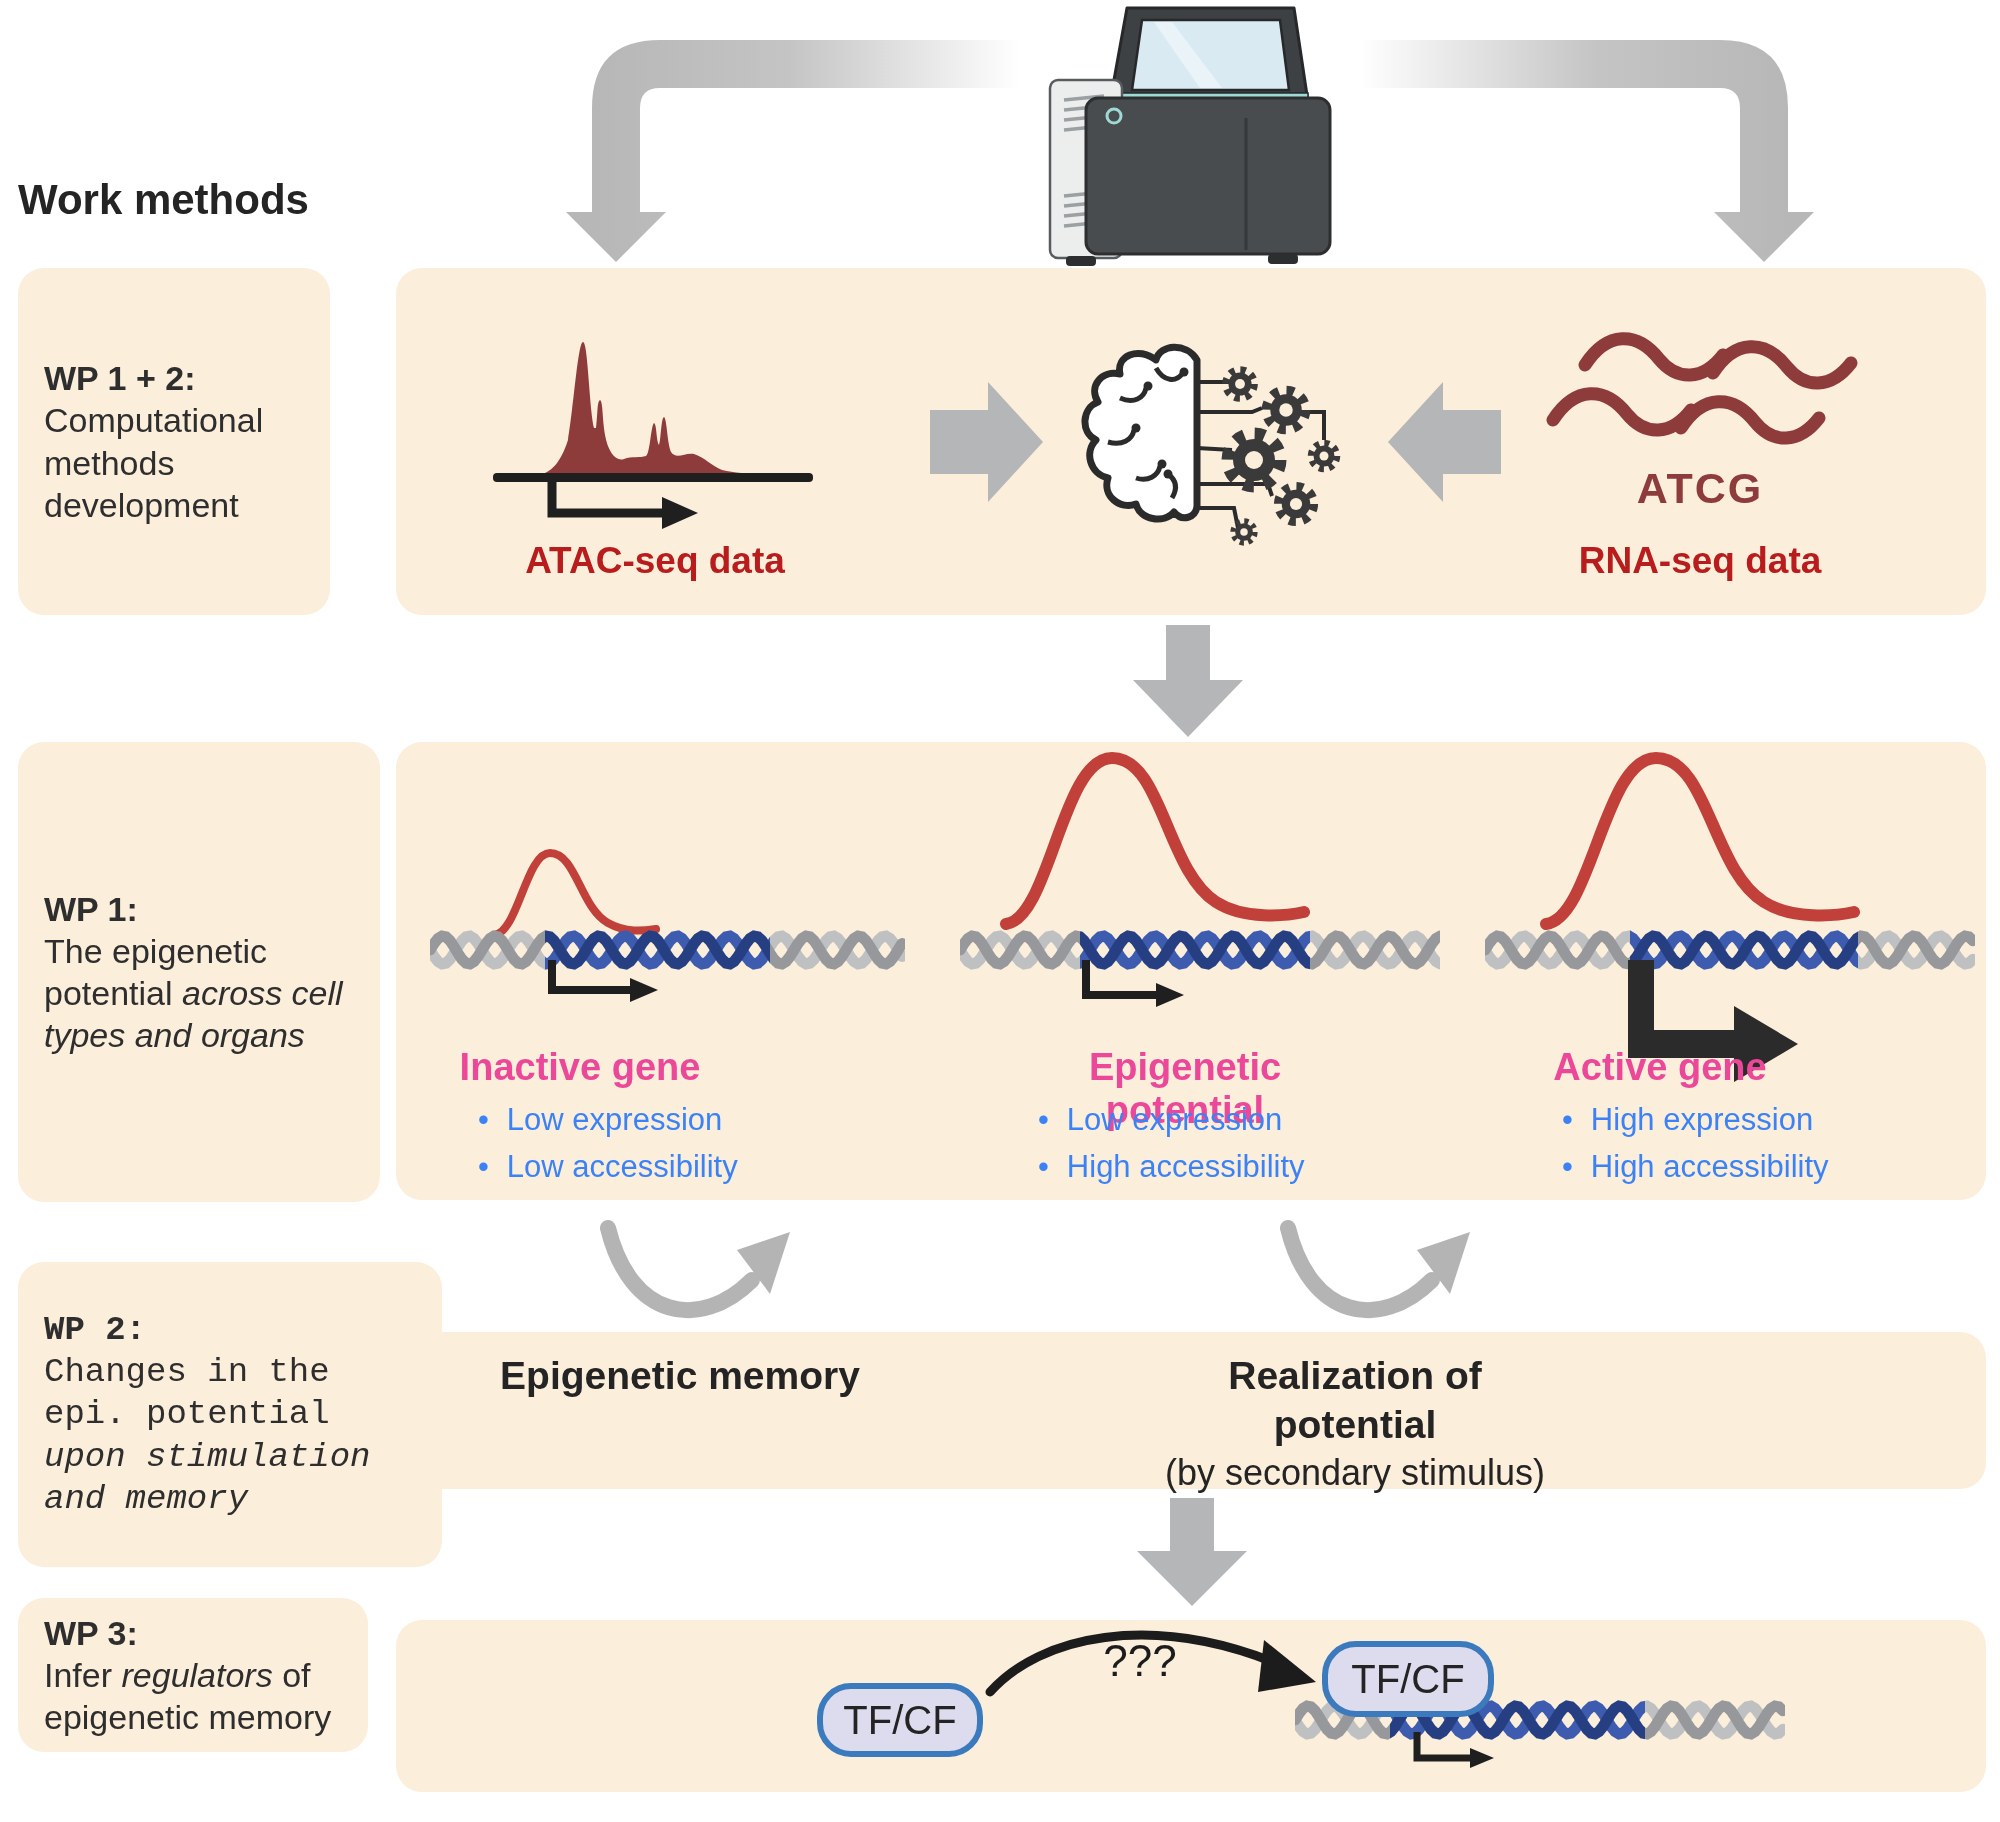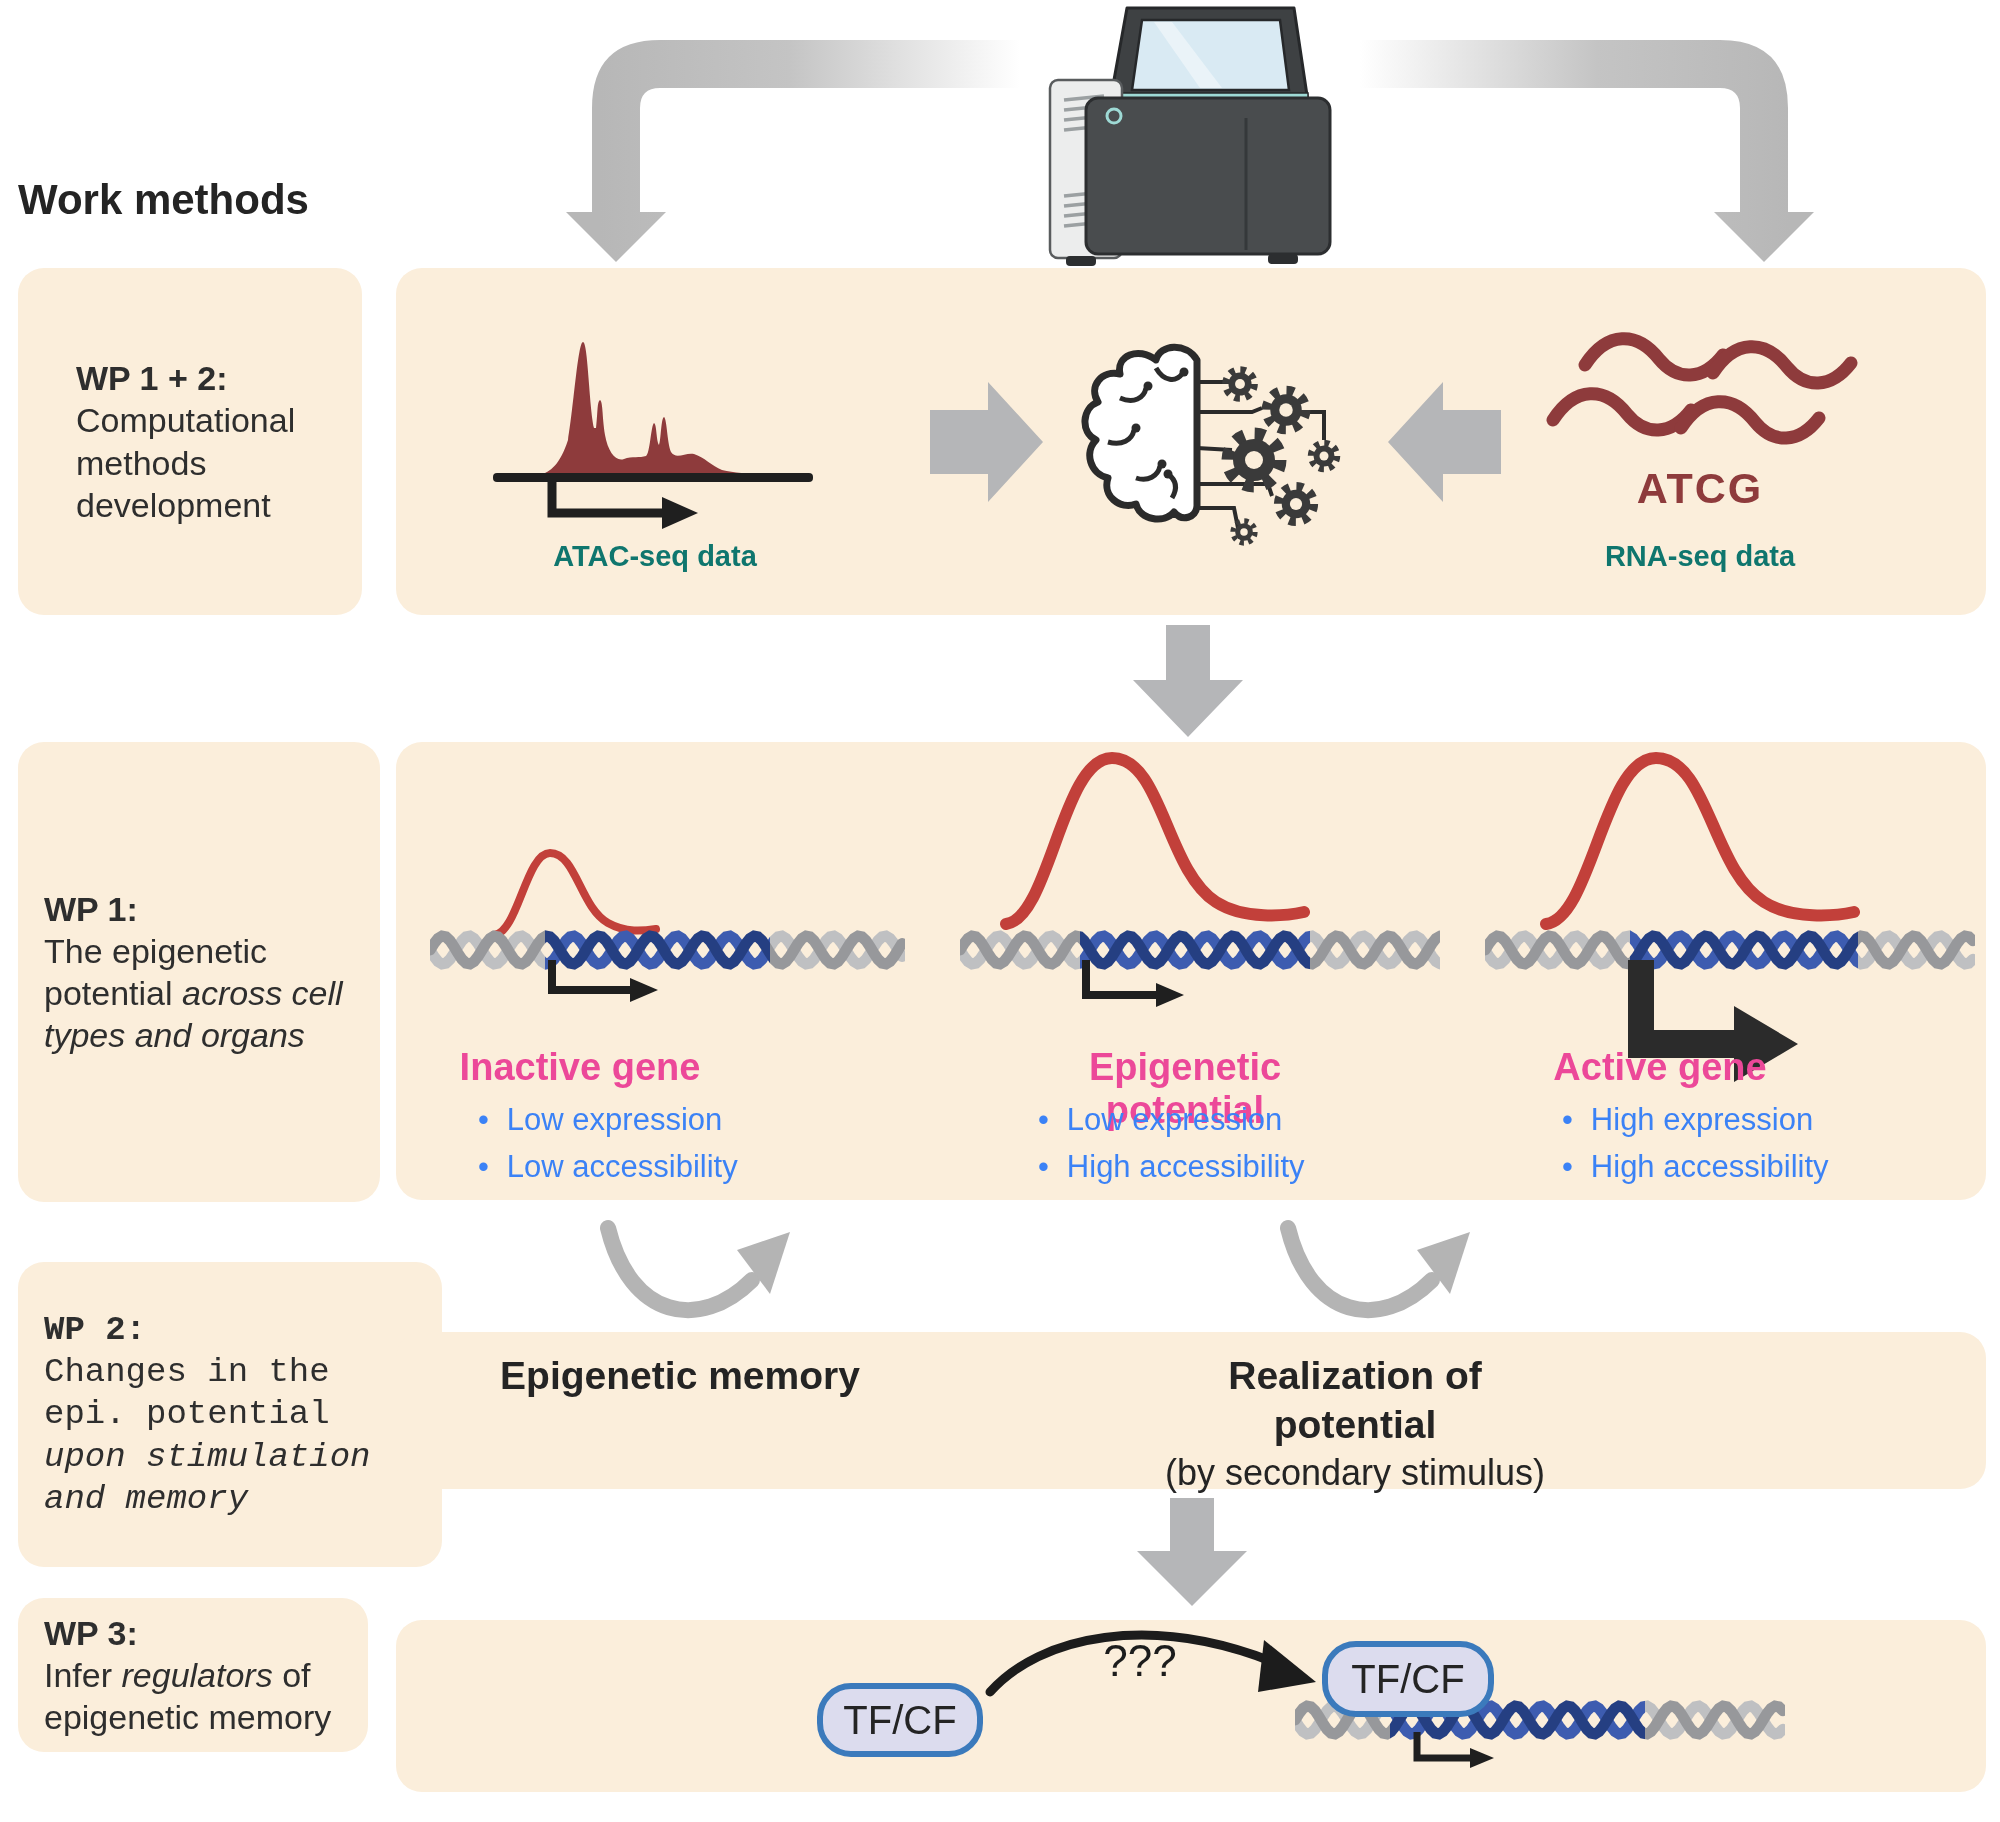--- a/index.html
+++ b/index.html
@@ -6,21 +6,21 @@
   #canvas{position:relative;width:2000px;height:1822px;background:#ffffff;
           font-family:"Liberation Sans",sans-serif;overflow:hidden;}
   .abs{position:absolute;}
   .panel{position:absolute;background:#fbeedb;border-radius:26px;}
   .side-text{display:flex;flex-direction:column;justify-content:center;
              height:100%;padding:0 22px 0 26px;box-sizing:border-box;
              font-size:34px;line-height:1.24;color:#2e2e2e;}
   .side-label{font-weight:bold;}
   .it{font-style:italic;}
   .fig-title{position:absolute;font-size:42px;font-weight:bold;color:#242424;}
-  .big-label{position:absolute;font-size:29px;font-weight:bold;color:#0f766e;text-align:center;}
+  .big-label{position:absolute;font-size:37px;font-weight:bold;color:#b91c1c;text-align:center;}
   .atcg{position:absolute;font-size:43px;font-weight:bold;color:#8e3b3c;text-align:center;letter-spacing:2px;}
   .gene-title{position:absolute;font-size:38px;font-weight:bold;color:#ec4899;text-align:center;}
   .blist{position:absolute;font-size:31px;color:#3b82f6;}
   .blist .bi{display:flex;gap:18px;margin-bottom:11px;}
   .blist .bi::before{content:"•";font-size:31px;}
   .bar-label{position:absolute;text-align:center;color:#242424;}
   .bar-label .l1{font-size:39px;font-weight:bold;line-height:1.25;}
   .bar-label .l2{font-size:36px;line-height:1.25;}
   .tfbox{position:absolute;background:#dcdcee;border:6px solid #3b7abc;border-radius:34px;
          display:flex;align-items:center;justify-content:center;
@@ -28,21 +28,21 @@
   .qqq{position:absolute;font-size:44px;color:#1c1c1c;text-align:center;}
   svg{display:block;}
 </style>
 </head>
 <body>
 
 <div id="canvas">
 
   <div class="fig-title" style="left:18px;top:176px;">Work methods</div>
 
-  <div class="panel" style="left:18px;top:268px;width:312px;height:347px;padding-left:32px;">
+  <div class="panel" style="left:18px;top:268px;width:312px;height:347px;">
     <div class="side-text">
       <div class="side-label">WP 1 + 2:</div>
       <div><span>Computational methods development</span></div>
     </div>
   </div>
   <div class="panel" style="left:18px;top:742px;width:362px;height:460px;">
     <div class="side-text">
       <div class="side-label">WP 1:</div>
       <div><span>The epigenetic potential </span><span class="it">across cell types and organs</span></div>
     </div>

